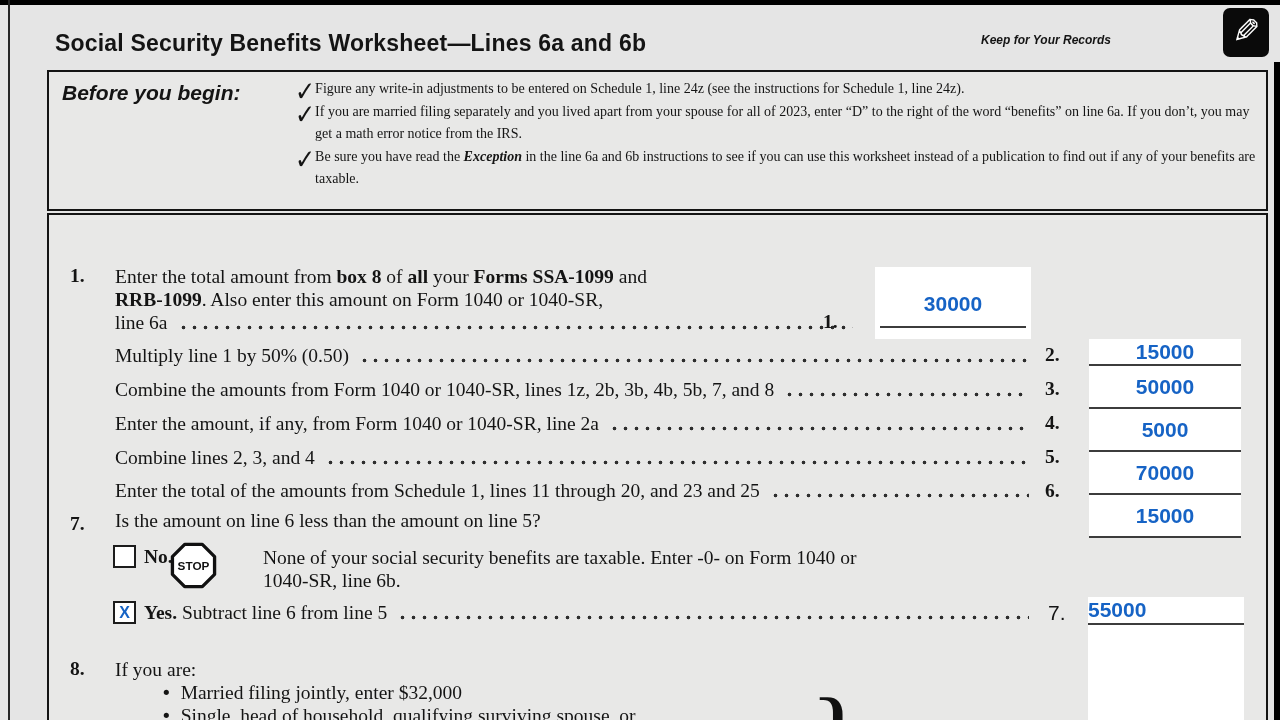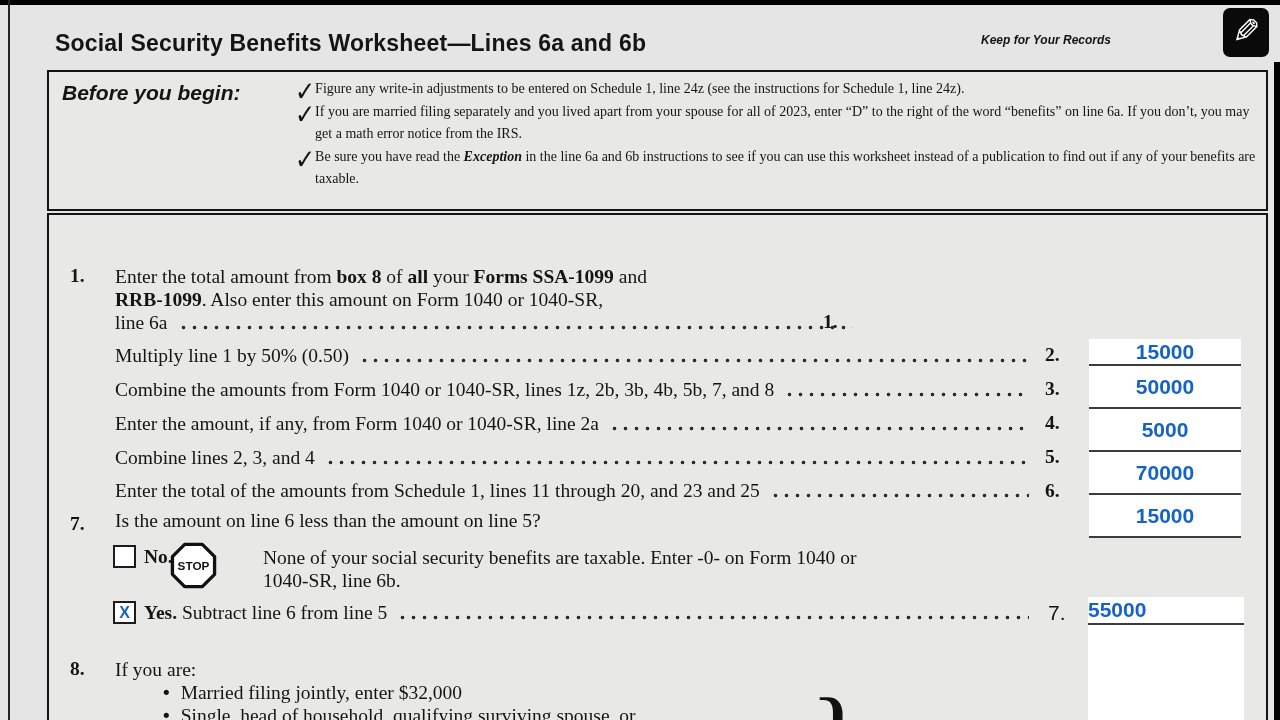--- a/index.html
+++ b/index.html
@@ -107,20 +107,24 @@
     <div class="num" style="left:21px; top:50px;">1.</div>
     <div class="flow" style="left:66px; top:50px; width:744px;">
       <div><span>Enter the total amount from </span><span class="b">box 8</span><span> of </span><span class="b">all</span><span> your </span><span class="b">Forms SSA-1099</span><span> and</span></div>
       <div><span class="b">RRB-1099</span><span>. Also enter this amount on Form 1040 or 1040-SR,</span></div>
       <div class="leadrow">
         <span class="txt">line 6a</span>
         <span class="lead"></span>
       </div>
     </div>
     <div class="num" style="left:774px; top:96px;">1.</div>
+    <div class="vbox1">
+      <div class="v blueval">30000</div>
+      <div class="ul"></div>
+    </div>
 
     <div class="flow leadrow" style="left:66px; top:129px; width:920px;justify-content:space-between;">
       <span class="txt">Multiply line 1 by 50% (0.50)</span>
         <span class="lead"></span>
     </div>
     <div class="num" style="left:996px; top:129px;">2.</div>
 
     <div class="flow leadrow" style="left:66px; top:163px; width:920px;">
       <span class="txt">Combine the amounts from Form 1040 or 1040-SR, lines 1z, 2b, 3b, 4b, 5b, 7, and 8</span>
         <span class="lead"></span>

